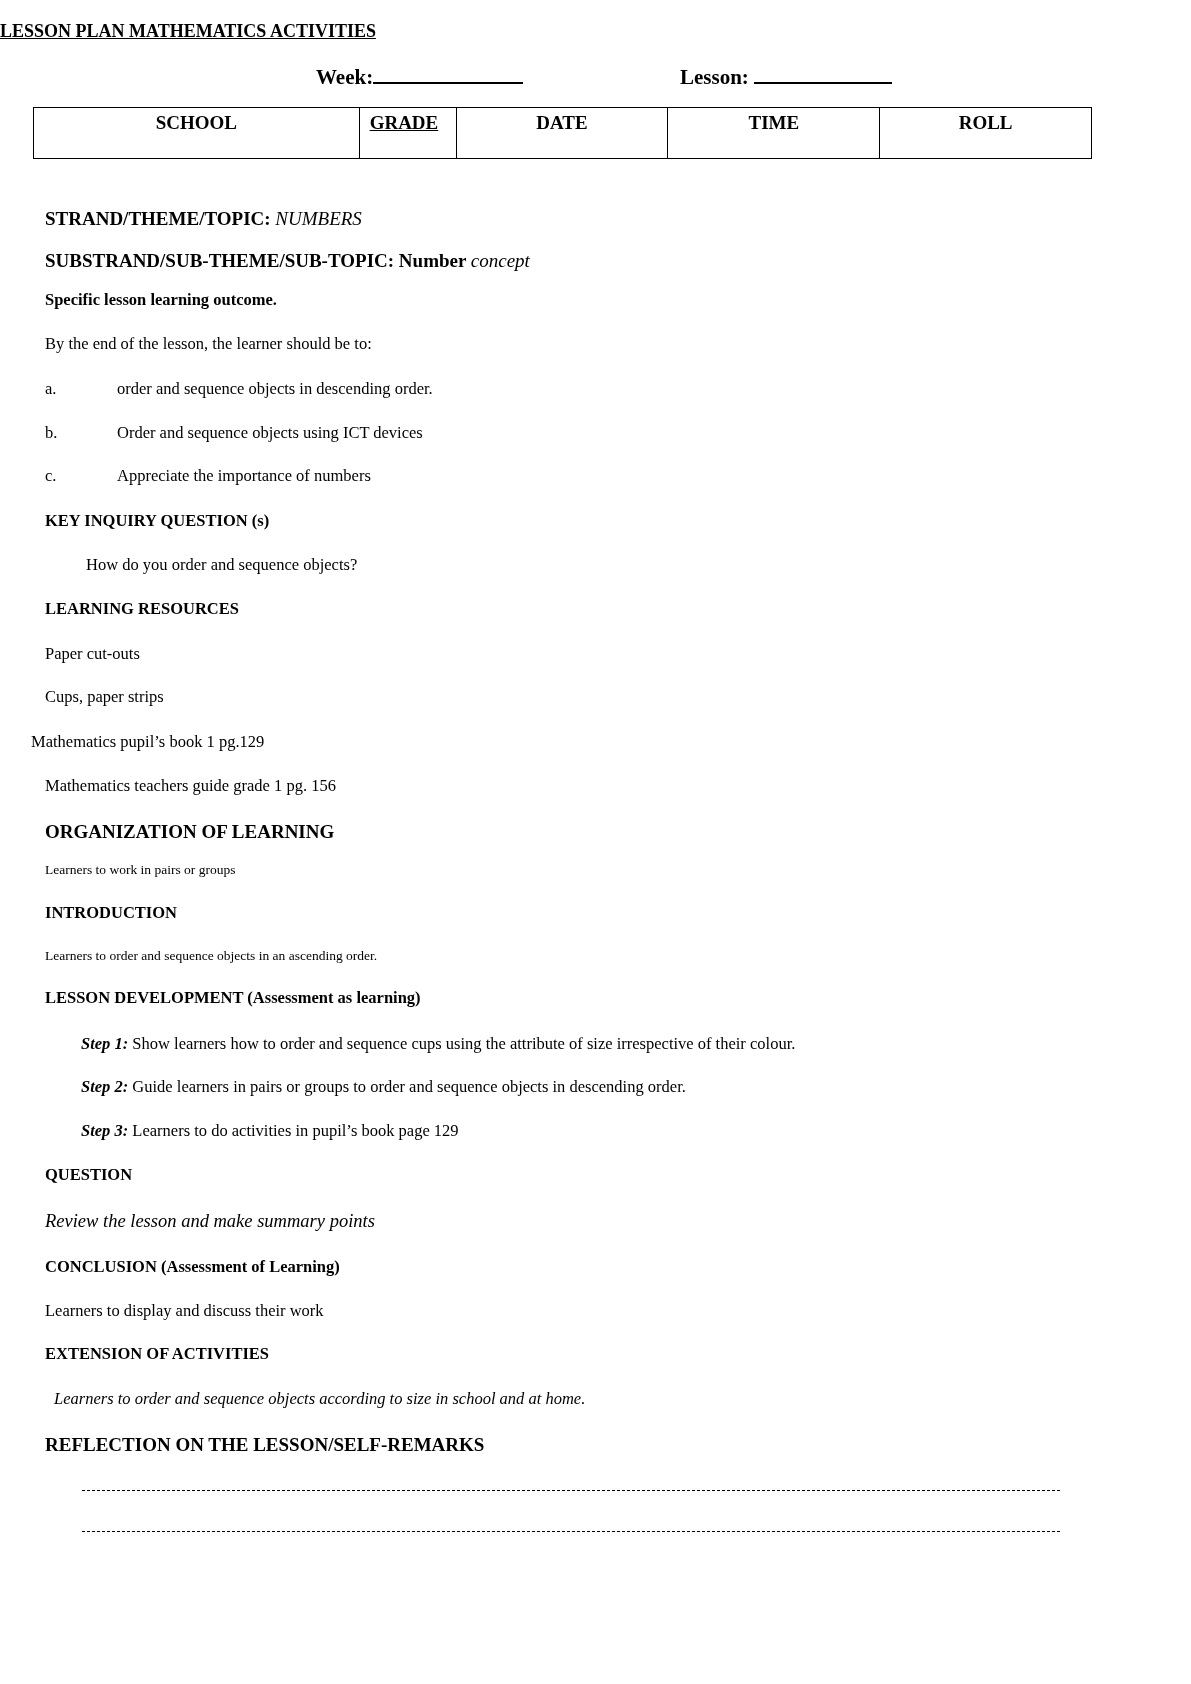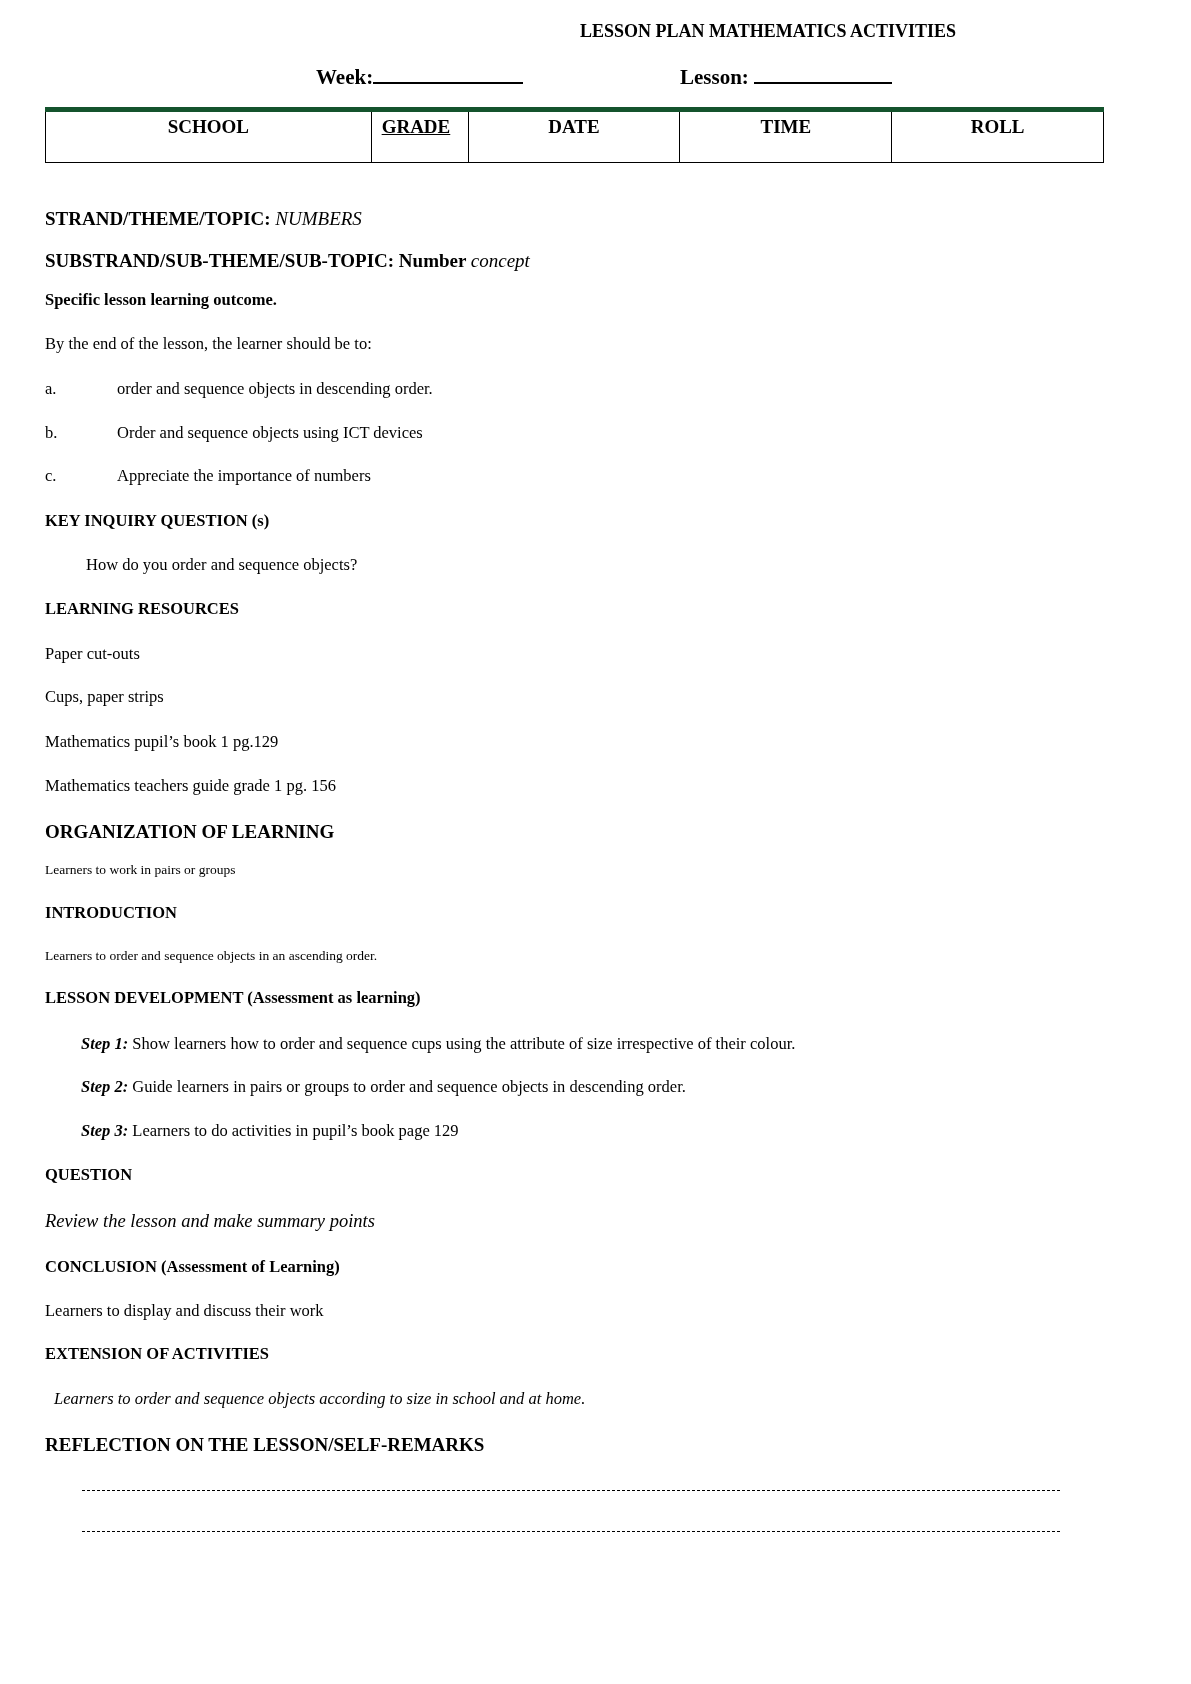--- a/index.html
+++ b/index.html
@@ -1,25 +1,25 @@
 <!DOCTYPE html>
 <html><head>
 <meta charset="utf-8">
 <style>
   html, body { margin: 0; padding: 0; background: #ffffff; }
   body { width: 1191px; height: 1684px; position: relative; overflow: hidden;
          font-family: "Liberation Serif", "DejaVu Serif", serif; color: #000; }
   .abs { position: absolute; white-space: nowrap; line-height: 1; }
   .b { font-weight: bold; margin-top: 48px; }
   .i { font-style: italic; }
-  .title { font-size: 18px; font-weight: bold; left: 0; width: 956px; text-align: right; top: 22px; }
+  .title { font-size: 18px; font-weight: bold; left: 0; width: 956px; text-align: left; top: 22px; text-decoration: underline; }
   .weekrow { top: 64px; font-size: 21px; font-weight: bold; }
   .uline { display: inline-block; border-bottom: 2px solid #000; height: 18px; vertical-align: baseline; }
-  table.info { position: absolute; left: 45px; top: 107px; width: 1059px; border-collapse: collapse;
-               border-top: 5px solid #14532d; }
+  table.info { position: absolute; left: 33px; top: 107px; width: 1059px; border-collapse: collapse;
+               border-top: 1px solid #14532d; }
   table.info td { border: 1.6px solid #000; height: 46px; vertical-align: top; padding: 4px 10px 0 10px;
                   font-size: 19px; font-weight: bold; text-align: center; }
   table.info tr.vals td { height: 46px; font-weight: normal; text-align: left; font-size: 20px; padding-top: 3px; }
   .h-sm { font-size: 19px; font-weight: bold; }
   .h-md { font-size: 16.5px; font-weight: bold; }
   .txt { font-size: 16.5px; }
   .txt-sm { font-size: 13.5px; }
   .marker { display: inline-block; width: 72px; }
   .dash { position: absolute; left: 82px; width: 978px; border-top: 1.3px dashed #000; height: 0; }
 </style>
@@ -74,21 +74,21 @@
 <div class="abs txt" style="left:45px; top:468px;">
   <span class="marker">c.</span><span>Appreciate the importance of numbers</span>
 </div>
 
 <div class="abs h-md" style="left:45px; top:513px;">KEY INQUIRY QUESTION (s)</div>
 <div class="abs txt" style="left:86px; top:557px;">How do you order and sequence objects?</div>
 
 <div class="abs h-md" style="left:45px; top:601px;">LEARNING RESOURCES</div>
 <div class="abs txt" style="left:45px; top:646px;">Paper cut-outs</div>
 <div class="abs txt" style="left:45px; top:689px;">Cups, paper strips</div>
-<div class="abs txt" style="left:45px; top:734px;">Mathematics pupil’s book 1 pg.129</div>
+<div class="abs txt" style="left:31px; top:734px;">Mathematics pupil’s book 1 pg.129</div>
 <div class="abs txt" style="left:45px; top:778px;">Mathematics teachers guide grade 1 pg. 156</div>
 
 <div class="abs h-sm" style="left:45px; top:822px;">ORGANIZATION OF LEARNING</div>
 <div class="abs txt-sm" style="left:45px; top:863px;">Learners to work in pairs or groups</div>
 
 <div class="abs h-md" style="left:45px; top:905px;">INTRODUCTION</div>
 <div class="abs txt-sm" style="left:45px; top:949px;">Learners to order and sequence objects in an ascending order.</div>
 
 <div class="abs h-md" style="left:45px; top:990px;">LESSON DEVELOPMENT (Assessment as learning)</div>
 <div class="abs txt" style="left:81px; top:1036px;">

